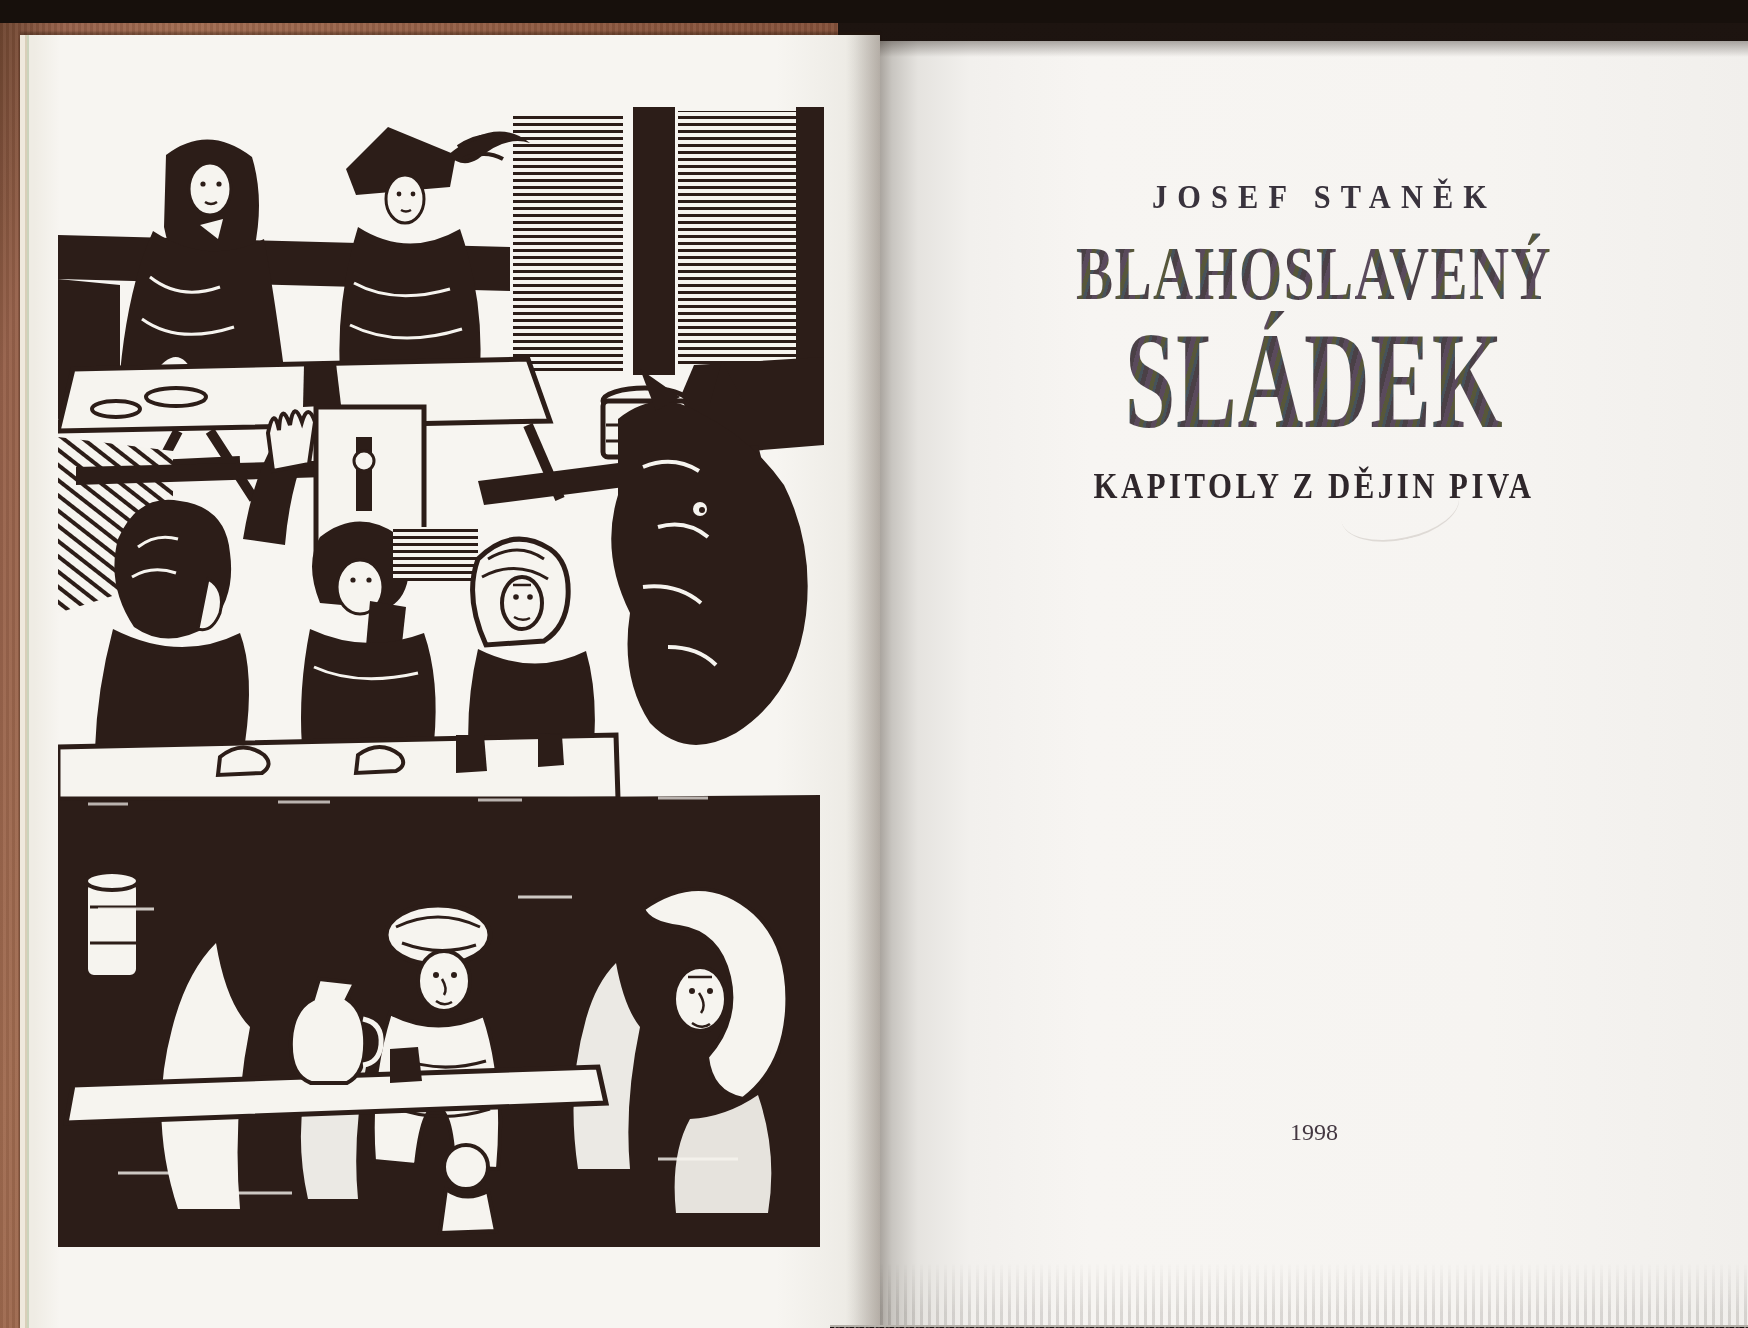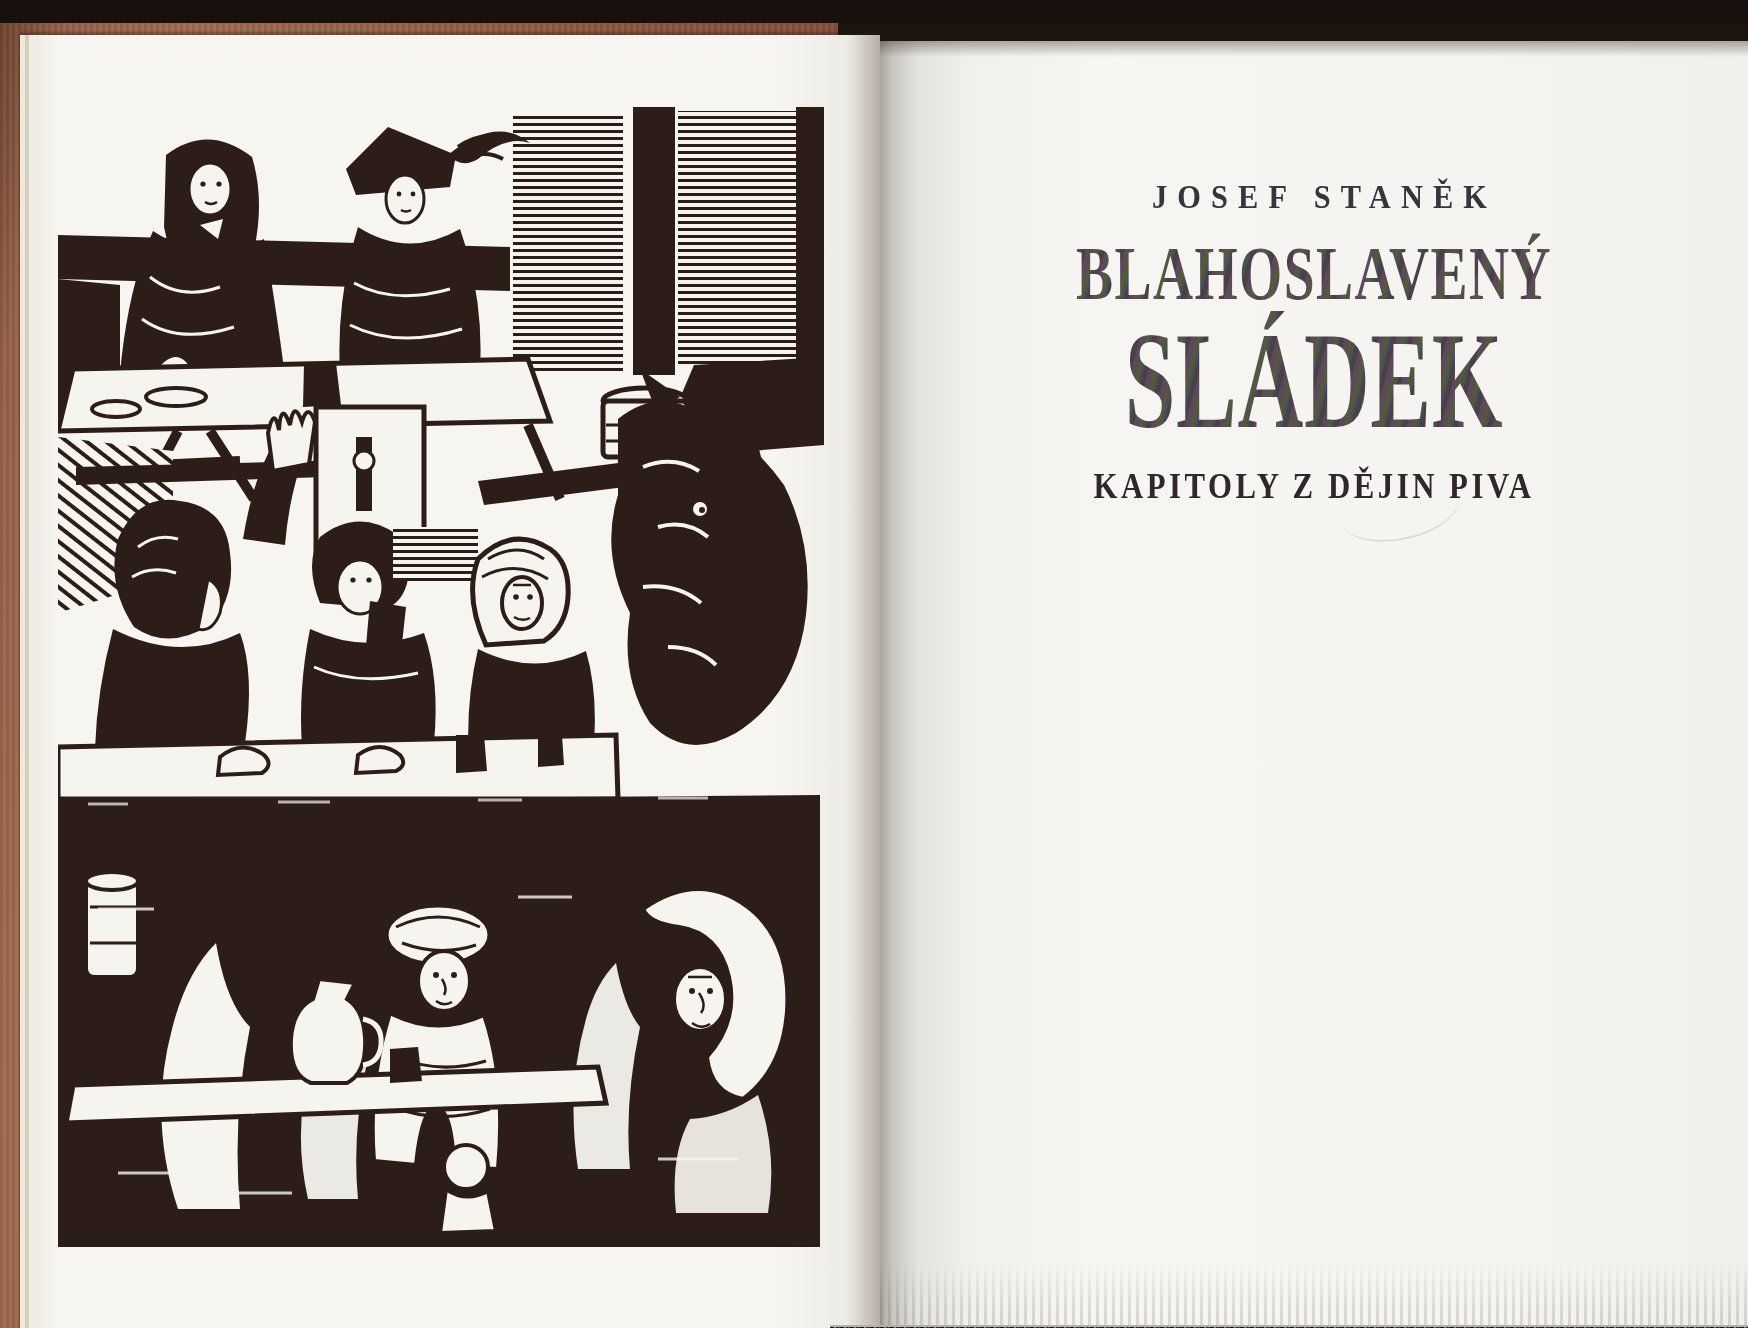--- a/index.html
+++ b/index.html
@@ -202,19 +202,20 @@
   <div class="stitch" style="left:885px;top:505px;"></div>
 
   <div class="right-page"></div>
 
   <div class="tp author">JOSEF STANĚK</div>
   <div class="tp title1 title-ink">BLAHOSLAVENÝ</div>
   <div class="tp title2 title-ink">SLÁDEK</div>
   <div class="tp subtitle">KAPITOLY Z DĚJIN PIVA</div>
 
   <div class="tp pubblock">
+    <div>1998</div>
   </div>
 
   <div class="faint-mark"></div>
 
   <div class="page-curl"></div>
   <div class="page-stack"></div>
 </div>
 
 </body></html>

